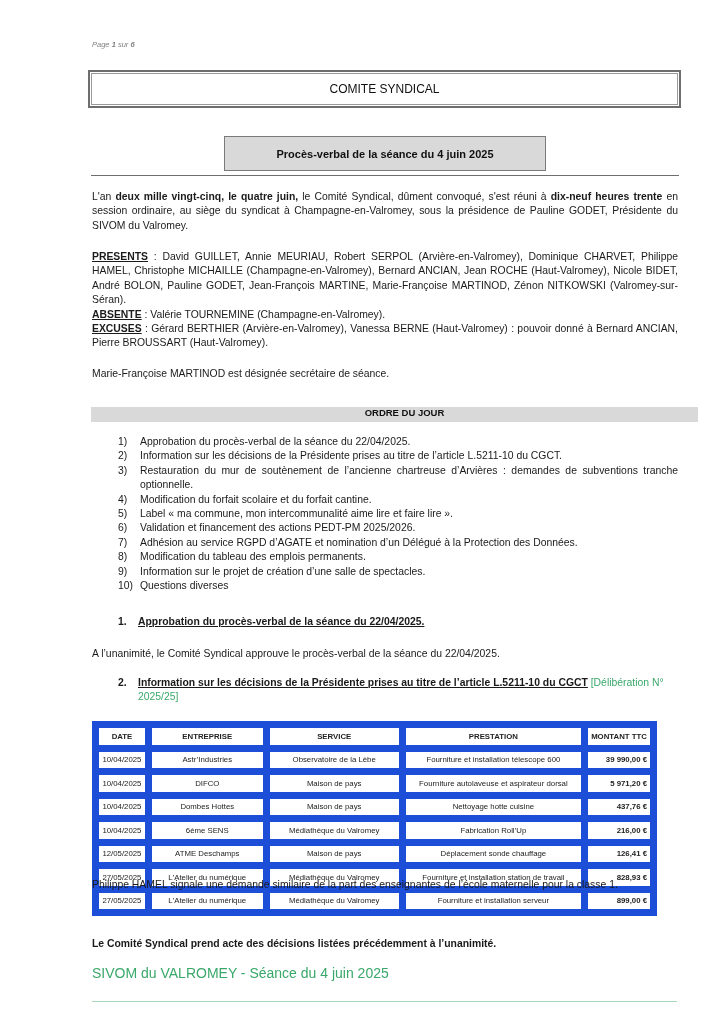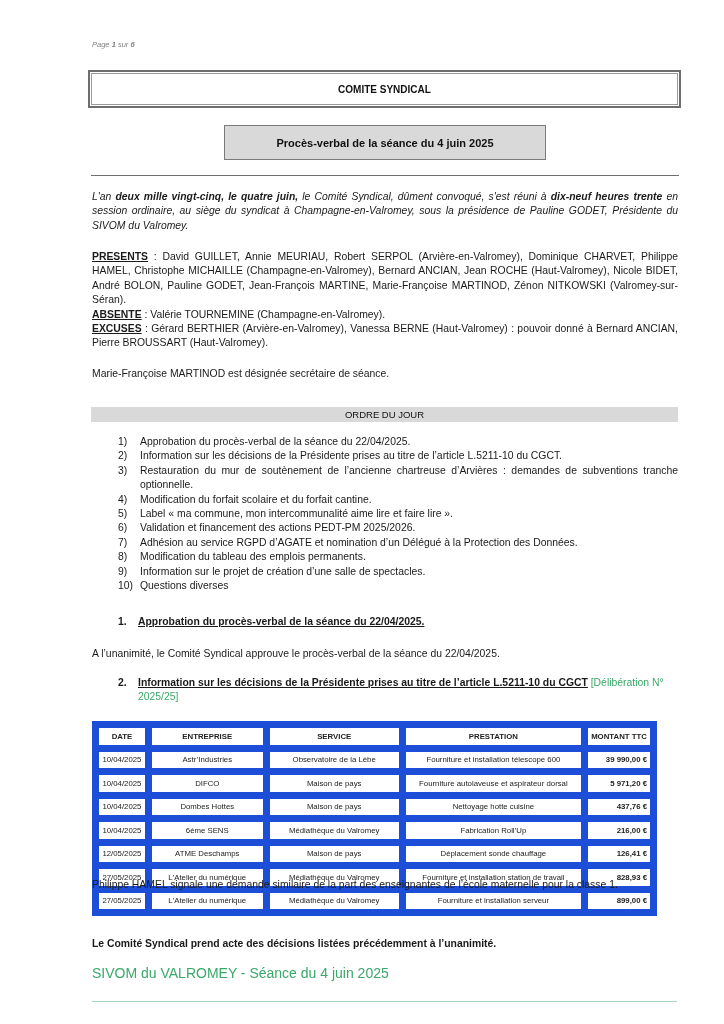--- a/index.html
+++ b/index.html
@@ -10,46 +10,46 @@
   .page-num {
     position: absolute; left: 92px; top: 40px;
     font-size: 7.5px; color: #808080; font-style: italic;
   }
   .page-num b { font-weight: bold; }
 
   .title-box {
     position: absolute; left: 88px; top: 70px; width: 589px; height: 34px;
     border: 2px solid #6e6e6e; outline: 1px solid #9a9a9a; outline-offset: -4px;
     display: flex; align-items: center; justify-content: center;
-    font-size: 10px; font-weight: bold; color: #111;
+    font-size: 12px; font-weight: normal; color: #111;
   }
   .subtitle-box {
-    position: absolute; left: 224px; top: 125px; width: 320px; height: 33px;
+    position: absolute; left: 224px; top: 136px; width: 320px; height: 33px;
     border: 1px solid #7a7a7a; background: #d9d9d9;
     display: flex; align-items: center; justify-content: center;
     font-size: 11px; font-weight: bold; color: #111;
   }
   .hr {
     position: absolute; left: 91px; top: 175px; width: 588px; height: 1px;
     background: #6e6e6e;
   }
 
   .body-text {
     position: absolute; left: 92px; width: 586px;
     font-size: 10.4px; line-height: 14.4px; text-align: justify; color: #1a1a1a;
   }
-  .intro { top: 190px; font-style: italic; }
+  .intro { top: 190px; }
   .presence { top: 250px; }
   .secretary { top: 367px; }
   u.label { font-weight: bold; text-decoration: underline; }
 
   .odj-bar {
     position: absolute; left: 91px; top: 407px; width: 587px; height: 15px;
-    background: #d9d9d9; display: flex; align-items: center; justify-content: center;
-    font-size: 9.5px; font-weight: normal; color: #111;
+    background: #d9d9d9; display: flex; justify-content: center;
+    font-size: 9.5px; font-weight: bold; color: #111; padding-left: 20px;
   }
 
   .agenda {
     position: absolute; left: 118px; top: 435px; width: 560px;
     font-size: 10.4px; line-height: 14.4px; margin: 0; padding: 0; list-style: none;
   }
   .agenda li { display: flex; }
   .agenda .num { width: 22px; flex: 0 0 22px; }
   .agenda .txt { flex: 1; text-align: justify; }
 

